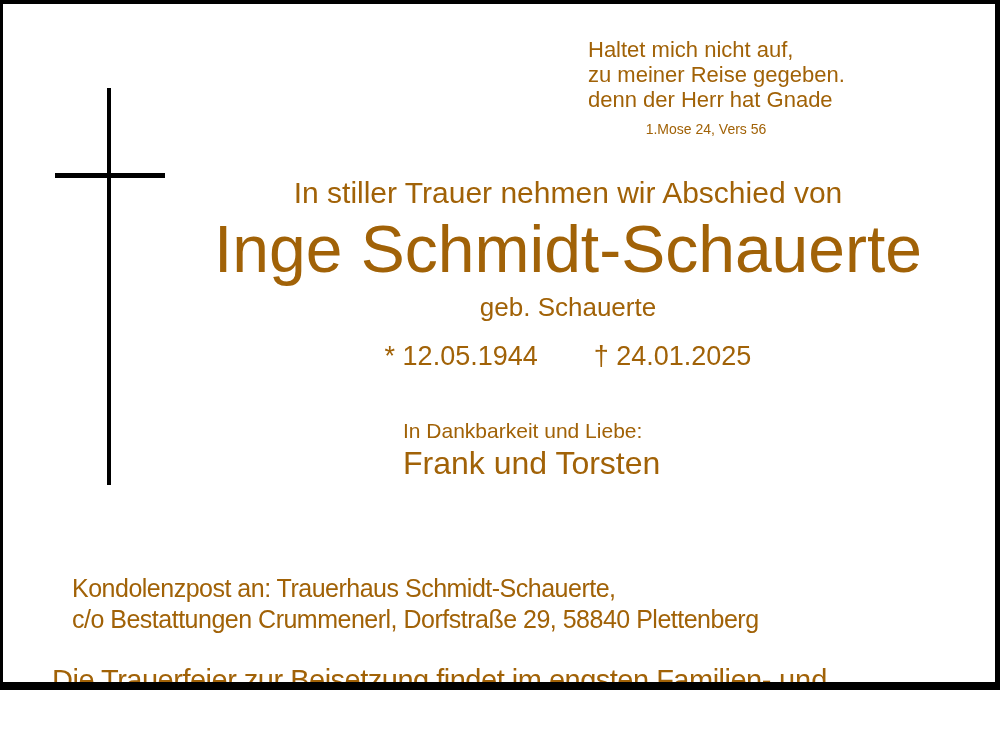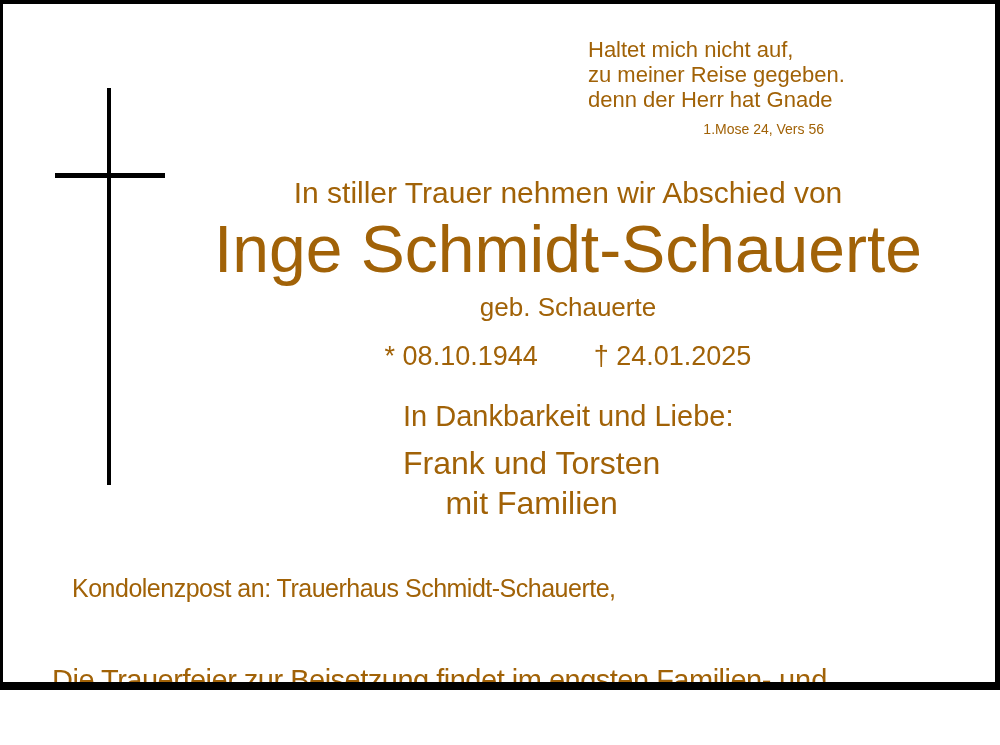--- a/index.html
+++ b/index.html
@@ -19,38 +19,38 @@
   .abs { position: absolute; }
 
   
   .verse {
     left: 585px; top: 33px; width: 262px;
     font-size: 22px; line-height: 25px;
   }
   .verse-source {
     margin-top: 5px;
     font-size: 14px;
-    text-align: right;
+    text-align: center;
     padding-right: 26px;
   }
 
   
   .cross-vertical   { left: 104px; top: 84px;  width: 4px;   height: 397px; background: #000; }
   .cross-horizontal { left: 52px;  top: 169px; width: 110px; height: 5px;   background: #000; }
 
   
   .centered { left: 130px; width: 870px; text-align: center; }
   .intro    { top: 171px; font-size: 30px; line-height: 36px; }
   .deceased { top: 210px; font-size: 66px; line-height: 70px; }
   .maiden   { top: 288px; font-size: 26px; line-height: 30px; }
   .dates    { top: 336px; font-size: 27px; line-height: 32px; }
   .death-date { display: inline-block; margin-left: 56px; }
 
   
-  .closing  { left: 400px; top: 395px; font-size: 29px; line-height: 34px; }
+  .closing  { left: 400px; top: 410px; font-size: 21px; line-height: 34px; }
   .mourners { left: 400px; top: 439px; font-size: 32px; line-height: 40px; text-align: center; }
 
   
   .condolence { left: 49px; top: 569px; font-size: 25px; line-height: 31px; margin-left: 20px; }
   .funeral    { left: 49px; top: 661px; font-size: 29px; line-height: 31px; }
   .cond-text  { letter-spacing: -0.5px; }
   .reg-text   { letter-spacing: 0; }
 </style>
 </head>
 <body>
@@ -66,30 +66,30 @@
     <div>Haltet mich nicht auf,</div>
     <div>zu meiner Reise gegeben.</div>
     <div>denn der Herr hat Gnade</div>
     <div class="verse-source">1.Mose 24, Vers 56</div>
   </div>
 
   <div class="abs centered intro">In stiller Trauer nehmen wir Abschied von</div>
   <div class="abs centered deceased">Inge Schmidt-Schauerte</div>
   <div class="abs centered maiden">geb. Schauerte</div>
   <div class="abs centered dates">
-    <span>* 08.10.1944</span><span class="death-date">† 24.01.2025</span>
+    <span>* 12.05.1944</span><span class="death-date">† 24.01.2025</span>
   </div>
 
   <div class="abs closing">In Dankbarkeit und Liebe:</div>
   <div class="abs mourners">
     <div>Frank und Torsten</div>
-    <div>mit Familien</div>
   </div>
 
   <div class="abs condolence cond-text">
     <div>Kondolenzpost an: Trauerhaus Schmidt-Schauerte,</div>
+    <div>c/o Bestattungen Crummenerl, Dorfstraße 29, 58840 Plettenberg</div>
   </div>
 
   <div class="abs funeral">
     <span class="cond-text">Die Trauerfeier zur Beisetzung findet im engsten Familien-</span><span class="reg-text"> und Freundeskreis statt.</span>
   </div>
 
 </div>
 
 </body></html>

